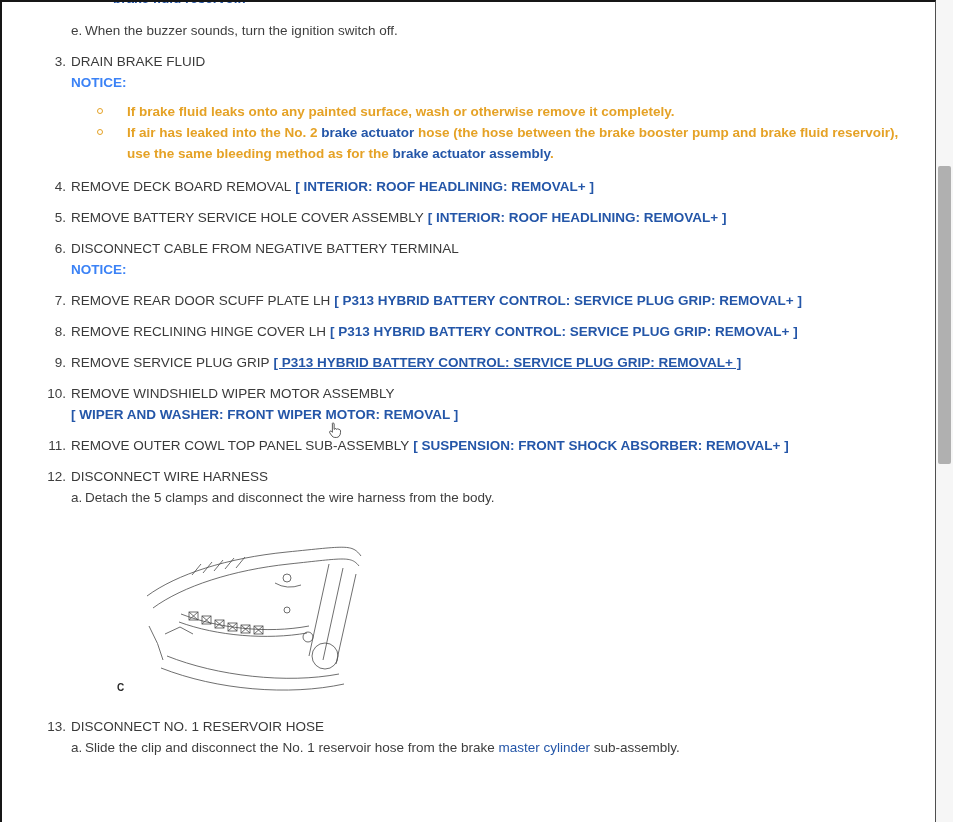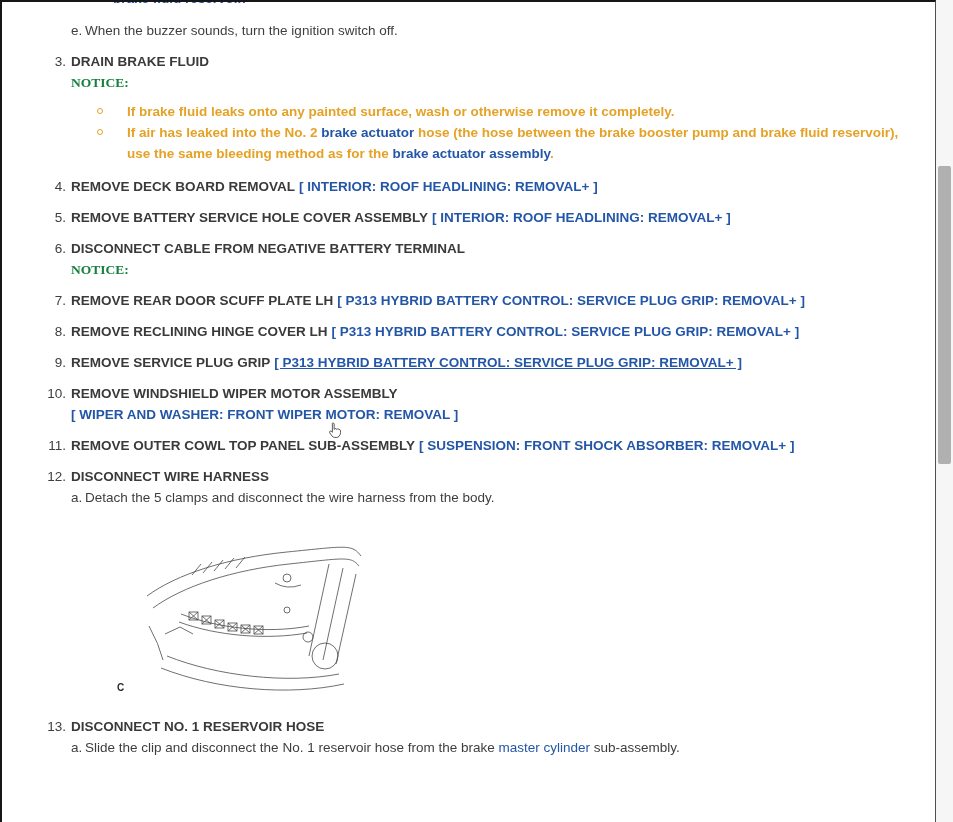--- a/index.html
+++ b/index.html
@@ -13,28 +13,28 @@
     border-right:1px solid #4f4f4f;
     overflow:hidden; padding:0 18px 0 40px; background:#fff;
   }
 
   .clipped-top { position:absolute; top:-11px; left:111px; font-weight:bold; color:#2456a8; white-space:nowrap; }
 
   .step { display:flex; margin-bottom:10px; line-height:21px; }
   .step.first { margin-top:18px; }
   .num { flex:none; width:24px; text-align:right; margin-right:5px; color:#3e3e3e; }
   .step-body { flex:1; min-width:0; }
-  .title { font-weight:bold; color:#3a3a3a; }
+  .title { font-weight:normal; color:#3a3a3a; }
   .link { color:#2456a8; font-weight:bold; text-decoration:none; cursor:pointer; }
   .link.inline-reg { font-weight:normal; }
   .link.underlined { text-decoration:underline; }
   .link.after-title { margin-left:4px; }
   .link.own-line { display:block; }
 
-  .notice { color:#15803d; font-weight:bold;font-family:Liberation Serif, serif; }
+  .notice { color:#3b82f6; font-weight:bold; }
   .orange { color:#e5a226; font-weight:bold; }
 
   .bullets { margin-top:8px; }
   .bullet-row { display:flex; padding-left:26px;gap:16px; }
   .bullet-dot { flex:none; width:6px; height:6px; border:1.6px solid #e5a226;
                 border-radius:50%; margin:7px 8px 0 0; }
   .bullet-text { max-width:782px; color:#e5a226; font-weight:bold; }
 
   .notice-para { margin-top:9px; max-width:806px; }
 

